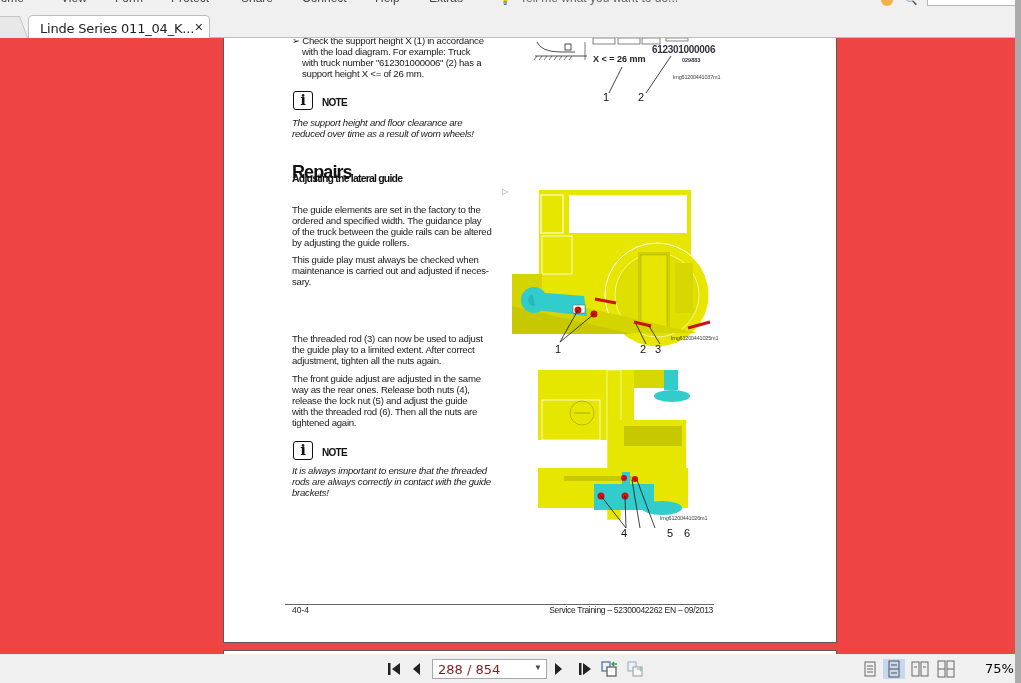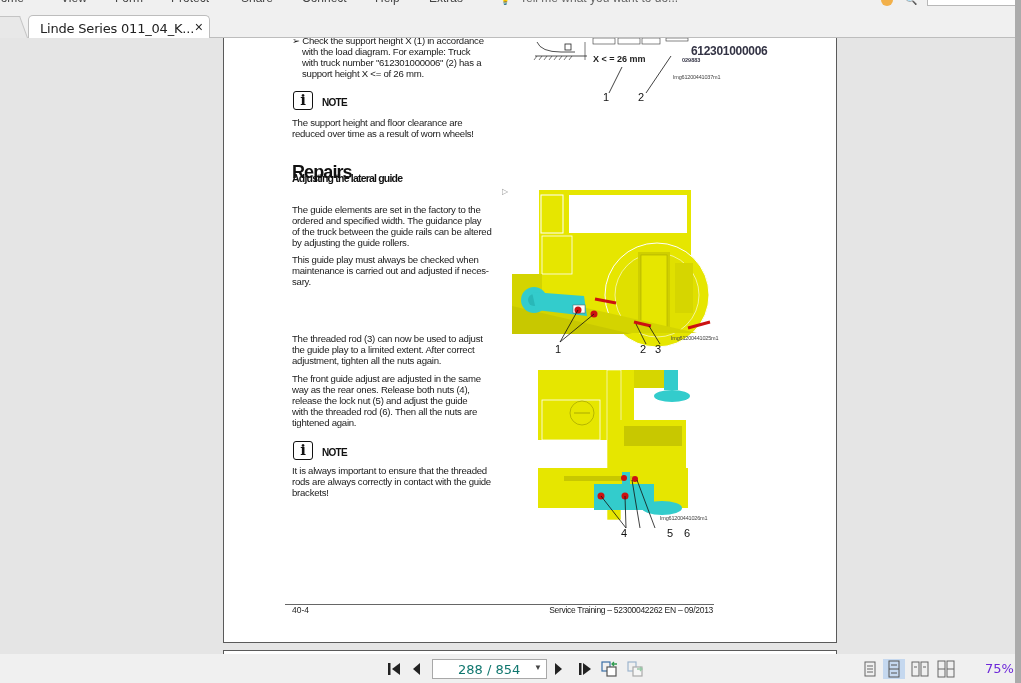--- a/index.html
+++ b/index.html
@@ -17,50 +17,50 @@
   .menubar .search-box { position: absolute; left: 927px; top: -10px; width: 96px; height: 16px; border: 1px solid #b8b8b8; background: #fff; }
 
   
   .tabstrip { position: absolute; left: 0; top: 14px; width: 1021px; height: 24px; background: #f0f0f0; border-bottom: 1px solid #bdbdbd; }
   .tab-prev { position: absolute; left: -6px; top: 2px; width: 30px; height: 22px; border: 1px solid #c4c4c4; border-bottom: none; transform: skewX(20deg); background: #e8e8e8; }
   .tab { position: absolute; left: 28px; top: 1px; width: 182px; height: 24px; background: #fff; border: 1px solid #bdbdbd; border-bottom: none; border-radius: 5px 5px 0 0; }
   .tab .label { position: absolute; left: 11px; top: 5px; font-size: 13px; color: #222; font-family: "DejaVu Sans", sans-serif; letter-spacing: -0.2px; }
   .tab .close { position: absolute; right: 6px; top: 3px; font-size: 14px; color: #222; cursor: pointer; }
 
   
-  .viewport { position: absolute; left: 0; top: 38px; width: 1021px; height: 616px; background: #e5e5e5; overflow: hidden; }
+  .viewport { position: absolute; left: 0; top: 38px; width: 1021px; height: 616px; background: #ef4444; overflow: hidden; }
   .page { position: absolute; left: 223px; top: 0; width: 614px; height: 605px; background: #fff; border: 1px solid #5a5a5a; border-top: none; }
   .page-next { position: absolute; left: 223px; top: 612px; width: 614px; height: 20px; background: #fff; border: 1px solid #5a5a5a; }
 
   .txt { position: absolute; color: #1a1a1a; font-size: 9.6px; line-height: 11px; letter-spacing: -0.25px; }
   .txt p { margin: 0; }
-  .italic { }
+  .italic { font-style: italic; }
   .h1 { position: absolute; font-size: 18px; font-weight: bold; letter-spacing: -0.9px; color: #111; }
   .h2 { position: absolute; font-size: 10.5px; font-weight: bold; letter-spacing: -0.8px; color: #111; }
   .note-icon { position: absolute; width: 20px; height: 19px; border: 1.5px solid #111; border-radius: 3px; font-family: "DejaVu Serif", serif; font-weight: bold; font-size: 15px; text-align: center; line-height: 16px; color: #111; }
   .note-label { position: absolute; font-size: 10px; font-weight: bold; letter-spacing: -0.7px; color: #111; }
 
   .footer-rule { position: absolute; left: 61px; top: 566px; width: 429px; height: 1px; background: #666; }
   .footer-left { position: absolute; left: 68px; top: 567px; font-size: 8.5px; color: #222; }
   .footer-right { position: absolute; right: 123px; top: 567px; font-size: 8.5px; color: #222; letter-spacing: -0.3px; }
 
   
   .fig { position: absolute; }
   .callout { position: absolute; font-size: 11px; color: #111; }
   .imgref { position: absolute; font-size: 5.5px; color: #444; letter-spacing: -0.2px; }
 
   
   .bottombar { position: absolute; left: 0; top: 654px; width: 1021px; height: 29px; background: #f0f0f0; }
   .navbtn { position: absolute; top: 7px; height: 16px; cursor: pointer; }
   .page-input { position: absolute; left: 432px; top: 5px; width: 115px; height: 20px; border: 1px solid #a8a8a8; background: #fff; }
-  .page-input .val { position: absolute; left: 5px; top: 2px; font-size: 13px; color: #0f766e; font-family: "DejaVu Sans", sans-serif; margin-left: 20px; }
+  .page-input .val { position: absolute; left: 5px; top: 2px; font-size: 13px; color: #7f1d1d; font-family: "DejaVu Sans", sans-serif; }
   .page-input .caret { position: absolute; right: 4px; top: 3px; font-size: 8px; color: #444; }
   .viewmode { position: absolute; top: 5px; width: 22px; height: 20px; cursor: pointer; }
   .viewmode.active { background: #c5d8ef; }
-  .zoom-label { position: absolute; left: 985px; top: 7px; font-size: 13px; color: #6d28d9; font-family: "DejaVu Sans", sans-serif; }
+  .zoom-label { position: absolute; left: 985px; top: 7px; font-size: 13px; color: #000000; font-family: "DejaVu Sans", sans-serif; }
 </style>
 </head>
 <body>
 
 <div id="app">
 
   <div class="menubar">
     <div class="items">
       <span style="position:absolute;left:-8px">Home</span>
       <span style="position:absolute;left:61px">View</span>
@@ -155,21 +155,21 @@
           </g>
           <line x1="54" y1="4" x2="54" y2="22" stroke="#222" stroke-width="0.6"></line>
           <rect x="62" y="0" width="22" height="6" fill="none" stroke="#333" stroke-width="0.6"></rect>
           <rect x="87" y="0" width="22" height="6" fill="none" stroke="#333" stroke-width="0.6"></rect>
           <rect x="111" y="0" width="18" height="6" fill="none" stroke="#333" stroke-width="0.6"></rect>
           <rect x="135" y="0" width="22" height="3" fill="none" stroke="#333" stroke-width="0.6"></rect>
           <line x1="91" y1="29" x2="78" y2="55" stroke="#111" stroke-width="0.8"></line>
           <line x1="140" y1="18" x2="115" y2="55" stroke="#111" stroke-width="0.8"></line>
         </svg>
         <span style="position:absolute; left:62px; top:16px; font-size:9px; font-weight:bold; color:#222;">X &lt; = 26 mm</span>
-        <span style="position:absolute; left:121px; top:6px; font-size:12px; font-weight:bold; color:#334; letter-spacing:-0.3px;margin-left:39px;">612301000006</span>
+        <span style="position:absolute; left:121px; top:6px; font-size:10px; font-weight:bold; color:#334; letter-spacing:-0.3px;">612301000006</span>
         <span style="position:absolute; left:151px; top:19px; font-size:5.5px; font-weight:bold; color:#334;">029883</span>
         <span class="imgref" style="left:142px; top:36px;">Img61200441037m1</span>
         <span class="callout" style="left:72px; top:53px;">1</span>
         <span class="callout" style="left:107px; top:53px;">2</span>
       </div>
 
       <span style="position:absolute; left:278px; top:149px; font-size:8px; color:#999;">▷</span>
       <div class="fig" style="left:288px; top:150px; width:200px; height:170px;">
         <svg width="200" height="170" viewBox="0 0 200 170">
           <rect x="0" y="0" width="200" height="150" fill="#fff"></rect>

